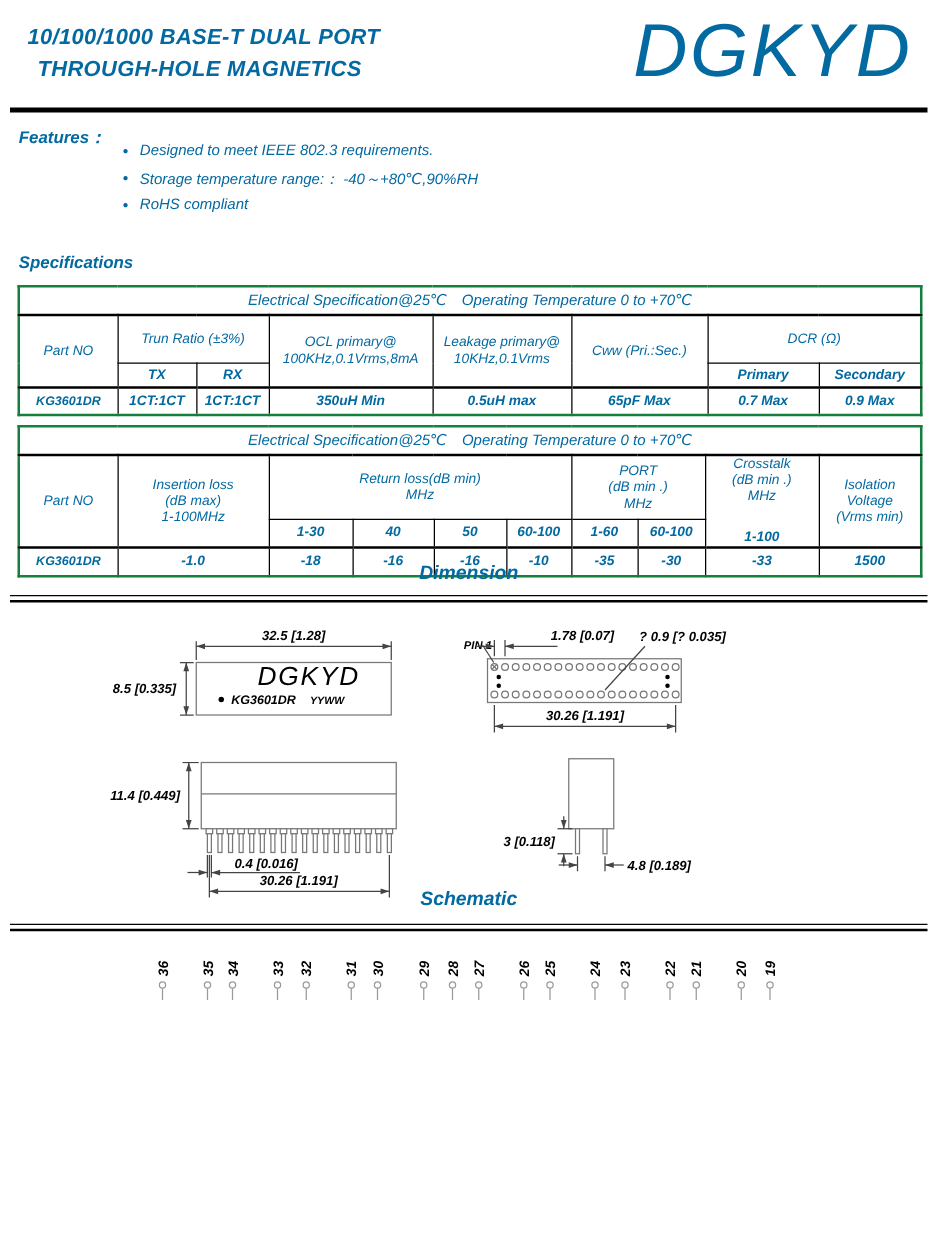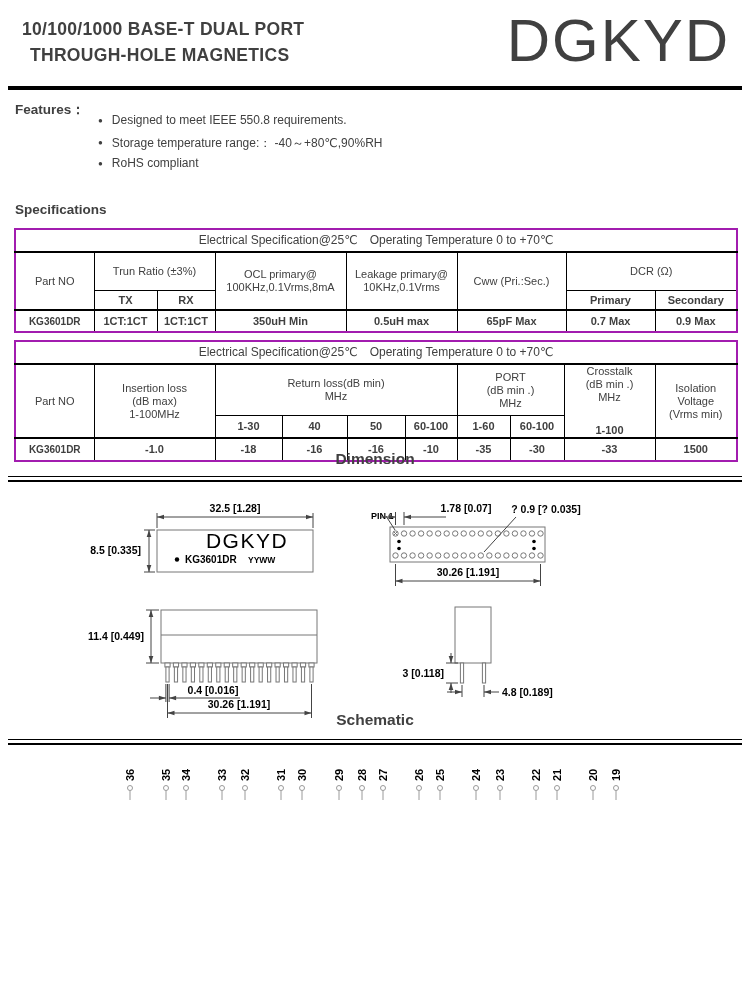--- a/index.html
+++ b/index.html
@@ -1,30 +1,30 @@
 <!DOCTYPE html>
 <html><head>
 <meta charset="utf-8">
 <style>
   html,body{margin:0;padding:0;background:#fff;}
   .page{position:relative;width:750px;height:800px;background:#fff;overflow:hidden;
-        font-family:"Liberation Sans","DejaVu Sans",sans-serif;color:#404040;}
+        font-family:"Liberation Sans","DejaVu Sans",sans-serif;color:#0369a1;font-style:italic;}
   
   .header{position:absolute;left:0;top:0;width:750px;height:86px;}
   .header-titles{position:absolute;left:22px;top:16px;font-size:17.5px;font-weight:bold;line-height:26px;letter-spacing:.3px;}
   .header-titles .l2{padding-left:8px;}
   .brand{position:absolute;right:20px;top:6px;font-size:60px;font-weight:400;letter-spacing:2px;line-height:70px;}
   .header-rule{position:absolute;left:8px;top:86px;width:734px;height:4px;background:#000;}
   
   .sec-heading{position:absolute;left:15px;font-size:13.5px;font-weight:bold;}
   .features-list{position:absolute;left:98px;top:113px;margin:0;padding:0;list-style:none;}
   .features-list li{height:21.5px;font-size:12px;}
   .features-list .blt{font-size:8px;vertical-align:1.5px;margin-right:9px;}
   
-  table.spec{position:absolute;left:14px;border-collapse:collapse;border:2px solid #a21caf;table-layout:fixed;width:722px;}
+  table.spec{position:absolute;left:14px;border-collapse:collapse;border:2px solid #15803d;table-layout:fixed;width:722px;}
   table.spec td{border:1px solid #000;text-align:center;vertical-align:middle;font-size:11px;padding:0 1px;line-height:13px;}
   table.spec tr.title td{border-bottom:2px solid #000;font-size:12px;height:21px;}
   table.spec tr.data td{border-top:2px solid #000;font-weight:bold;font-size:11px;}
   table.spec tr.data td.part{font-size:10px;}
   table.spec tr.sub td{font-weight:bold;height:18px;}
   #t1{top:228px;} #t1 tr.hdr td{height:37px;} #t1 tr.data td{height:20px;}
   #t2{top:340px;} #t2 tr.hdr td{height:44px;} #t2 tr.data td{height:21px;}
   .ct-cell div{line-height:13px;}
   .ct-last{margin-top:20px;}
   
@@ -42,21 +42,21 @@
     <div class="header-titles">
       <div class="l1">10/100/1000 BASE-T DUAL PORT</div>
       <div class="l2">THROUGH-HOLE MAGNETICS</div>
     </div>
     <div class="brand">DGKYD</div>
   </div>
   <div class="header-rule"></div>
 
   <div class="sec-heading" style="top:101px;">Features：</div>
   <ul class="features-list">
-    <li><span class="blt">●</span><span>Designed to meet IEEE 550.8 requirements.</span></li>
+    <li><span class="blt">●</span><span>Designed to meet IEEE 802.3 requirements.</span></li>
     <li><span class="blt">●</span><span>Storage temperature range:：  -40～+80℃,90%RH</span></li>
     <li><span class="blt">●</span><span>RoHS compliant</span></li>
   </ul>
 
   <div class="sec-heading" style="top:202px;">Specifications</div>
 
   <table class="spec" id="t1">
     <colgroup>
         <col style="width:79px">
         <col style="width:63px">

